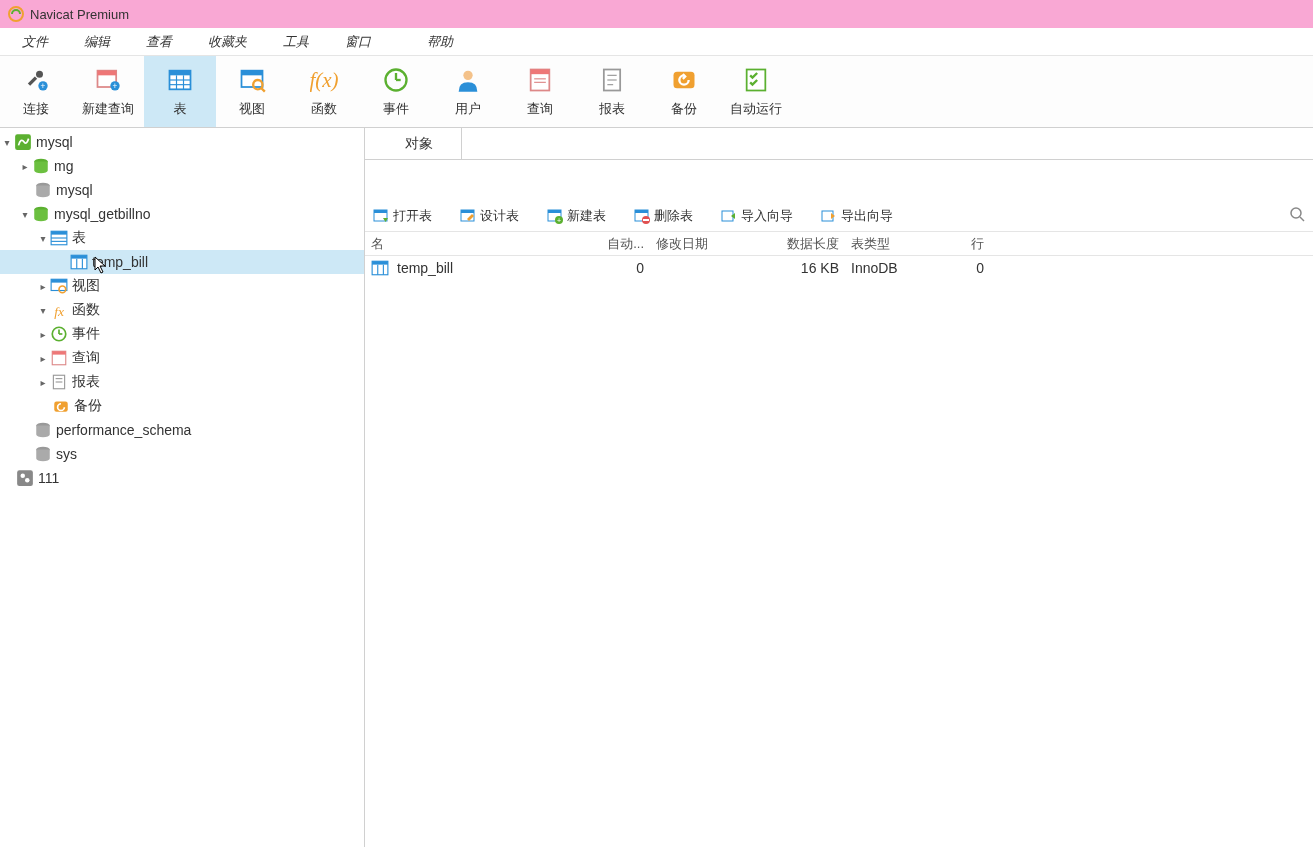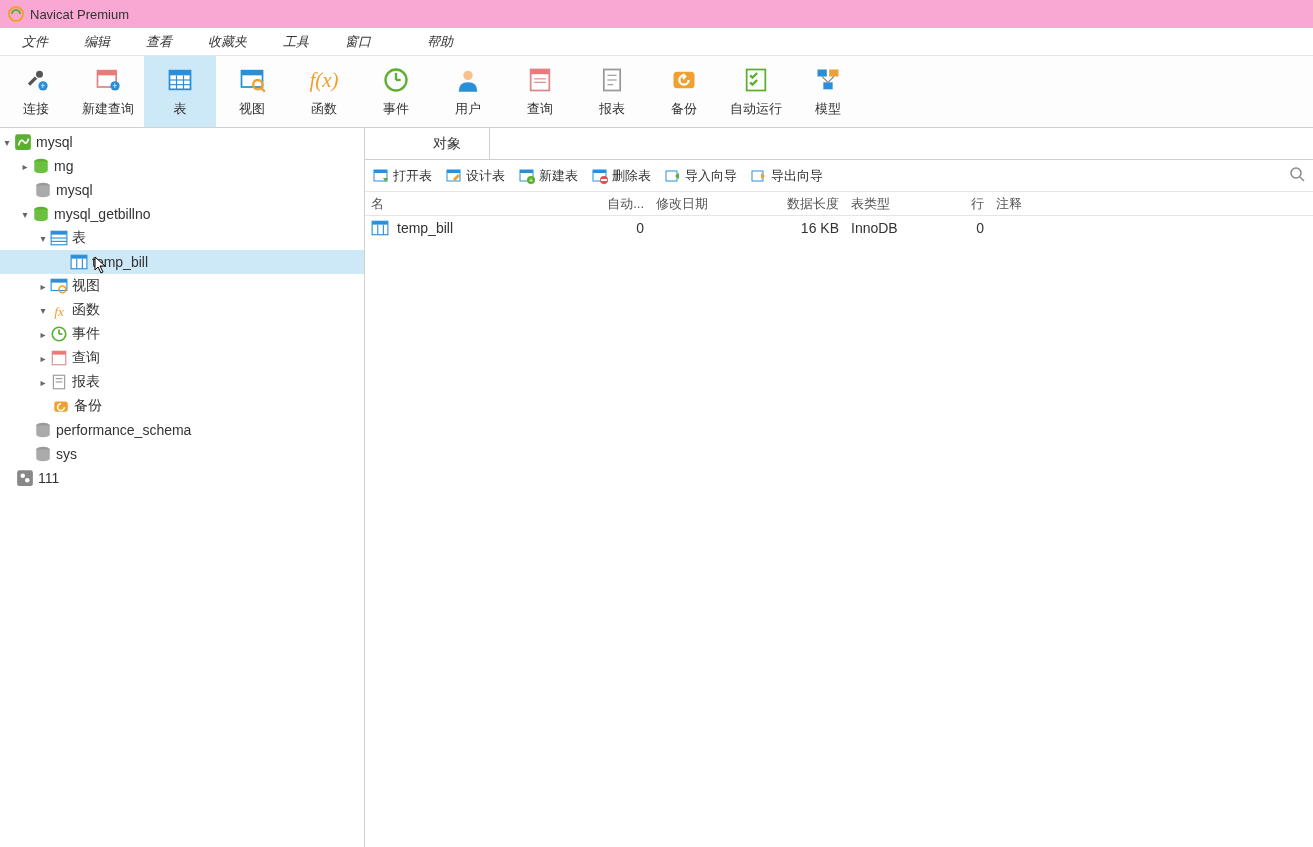--- a/index.html
+++ b/index.html
@@ -15,23 +15,23 @@
 .tool-icon { width: 28px; height: 28px; display: flex; align-items: center; justify-content: center; }
 .tool-label { font-size: 13px; }
 .body-split { display: flex; height: calc(847px - 28px - 28px - 72px); }
 .sidebar { width: 365px; border-right: 1px solid #d0d0d0; overflow: auto; padding-top: 2px; }
 .tree-row { display: flex; align-items: center; height: 24px; padding-left: 4px; cursor: default; }
 .tree-row.selected { background: #cde8f6; }
 .tw { width: 14px; height: 14px; display: inline-flex; align-items: center; justify-content: center; color: #666; font-size: 10px; }
 .tic { width: 18px; height: 18px; margin-right: 4px; display: inline-flex; align-items: center; justify-content: center; }
 .tree-label { font-size: 14px; }
 .main { flex: 1; display: flex; flex-direction: column; }
-.tabbar { height: 32px; display: flex; border-bottom: 1px solid #d0d0d0; gap: 28px; }
+.tabbar { height: 32px; display: flex; border-bottom: 1px solid #d0d0d0; }
 .tab { padding: 6px 28px; border-right: 1px solid #d0d0d0; background: #fff; font-size: 14px; display:flex; align-items:center;}
-.objbar { height: 32px; display: flex; align-items: center; gap: 14px; padding: 0 8px; border-bottom: 1px solid #e5e5e5; }
+.objbar { height: 32px; display: flex; align-items: center; gap: 28px; padding: 0 8px; border-bottom: 1px solid #e5e5e5; margin-top: 40px; }
 .obj-btn { display: flex; align-items: center; gap: 4px; cursor: default; font-size: 13px; }
 .obj-ic { width: 16px; height: 16px; display:inline-flex; align-items:center; justify-content:center;}
 .listhead { height: 24px; display: flex; align-items: center; border-bottom: 1px solid #e5e5e5; color: #555; font-size: 13px; }
 .listhead > div, .listrow > div { padding: 0 6px; overflow: hidden; white-space: nowrap; }
 .listrow { height: 24px; display: flex; align-items: center; font-size: 14px; }
 .col-name { width: 230px; display:flex; align-items:center; gap:4px;}
 .col-auto { width: 55px; text-align: right; }
 .col-mod { width: 130px; }
 .col-size { width: 65px; text-align: right; }
 .col-type { width: 100px; }
@@ -170,32 +170,20 @@
   <div class="tool-btn">
     <span class="tool-icon">
         <svg viewBox="0 0 24 24" width="28" height="28">
           <rect x="4" y="3" width="16" height="18" fill="#fff" stroke="#5bb030" stroke-width="1.5"></rect>
           <path d="M7 8 L9 10 L13 6" fill="none" stroke="#5bb030" stroke-width="2"></path>
           <path d="M7 14 L9 16 L13 12" fill="none" stroke="#5bb030" stroke-width="2"></path>
         </svg>
       </span>
     <span class="tool-label">自动运行</span>
   </div>
-  <div class="tool-btn">
-    <span class="tool-icon">
-        <svg viewBox="0 0 24 24" width="28" height="28">
-          <rect x="3" y="3" width="8" height="6" fill="#2a8fd8"></rect>
-          <rect x="13" y="3" width="8" height="6" fill="#f0a030"></rect>
-          <rect x="8" y="14" width="8" height="6" fill="#2a8fd8"></rect>
-          <line x1="7" y1="9" x2="12" y2="14" stroke="#888"></line>
-          <line x1="17" y1="9" x2="12" y2="14" stroke="#888"></line>
-        </svg>
-      </span>
-    <span class="tool-label">模型</span>
-  </div>
 </div>
 
 <div class="body-split">
   <div class="sidebar">
     <div class="tree-row" style="padding-left:0px">
       <span class="tw">▾</span>
       <span class="tic">
           <svg viewBox="0 0 16 16">
             <rect x="1" y="1" width="14" height="14" rx="2" fill="#5bb030"></rect>
             <path d="M4 11 Q6 4 9 8 Q11 11 13 5" fill="none" stroke="#fff" stroke-width="1.5"></path>
@@ -426,21 +414,20 @@
             <line x1="11" y1="11" x2="15" y2="15" stroke="#888" stroke-width="1.5"></line>
           </svg></span>
     </div>
     <div class="listhead">
       <div class="col-name">名</div>
       <div class="col-auto">自动...</div>
       <div class="col-mod">修改日期</div>
       <div class="col-size">数据长度</div>
       <div class="col-type">表类型</div>
       <div class="col-rows">行</div>
-      <div class="col-comm">注释</div>
     </div>
     <div class="listrow">
       <div class="col-name">
         <span class="tic">
             <svg viewBox="0 0 16 16">
               <rect x="1" y="2" width="14" height="12" fill="#fff" stroke="#2a8fd8"></rect>
               <rect x="1" y="2" width="14" height="3" fill="#2a8fd8"></rect>
               <line x1="6" y1="5" x2="6" y2="14" stroke="#2a8fd8"></line>
               <line x1="11" y1="5" x2="11" y2="14" stroke="#2a8fd8"></line>
             </svg>

